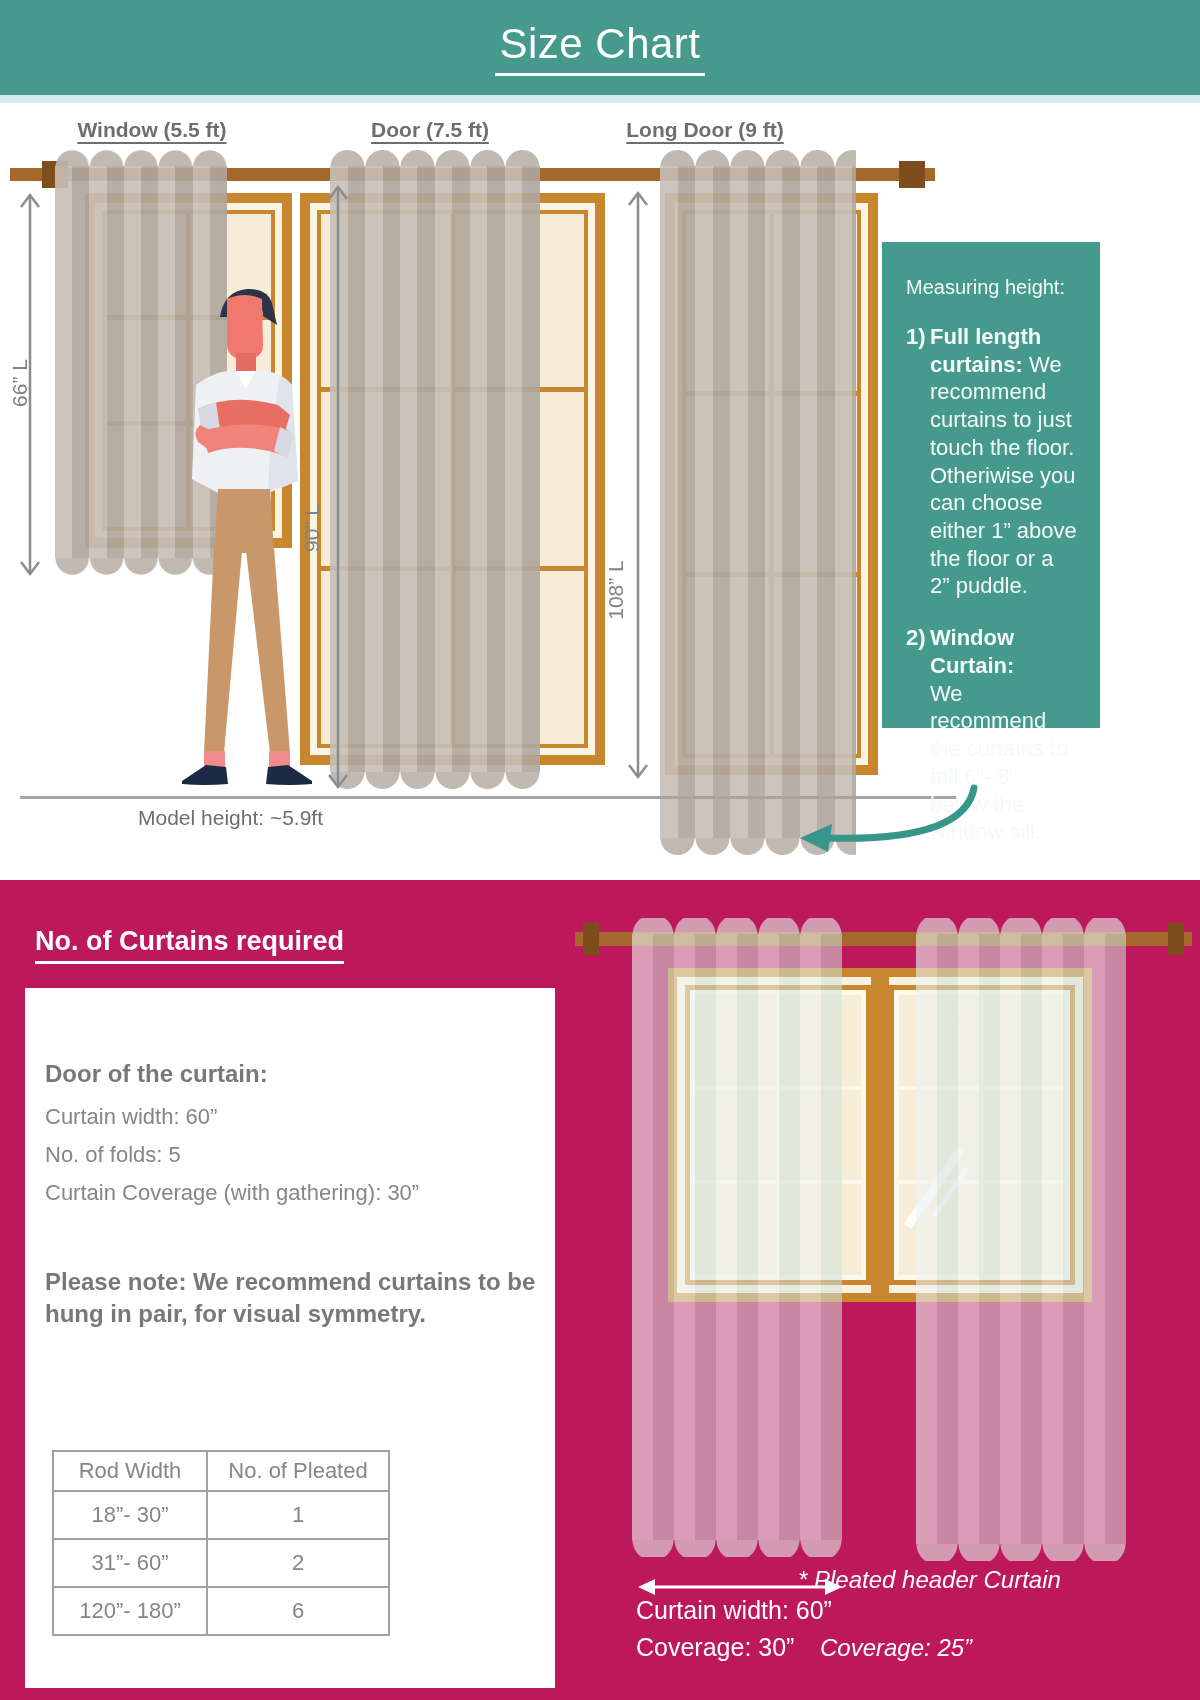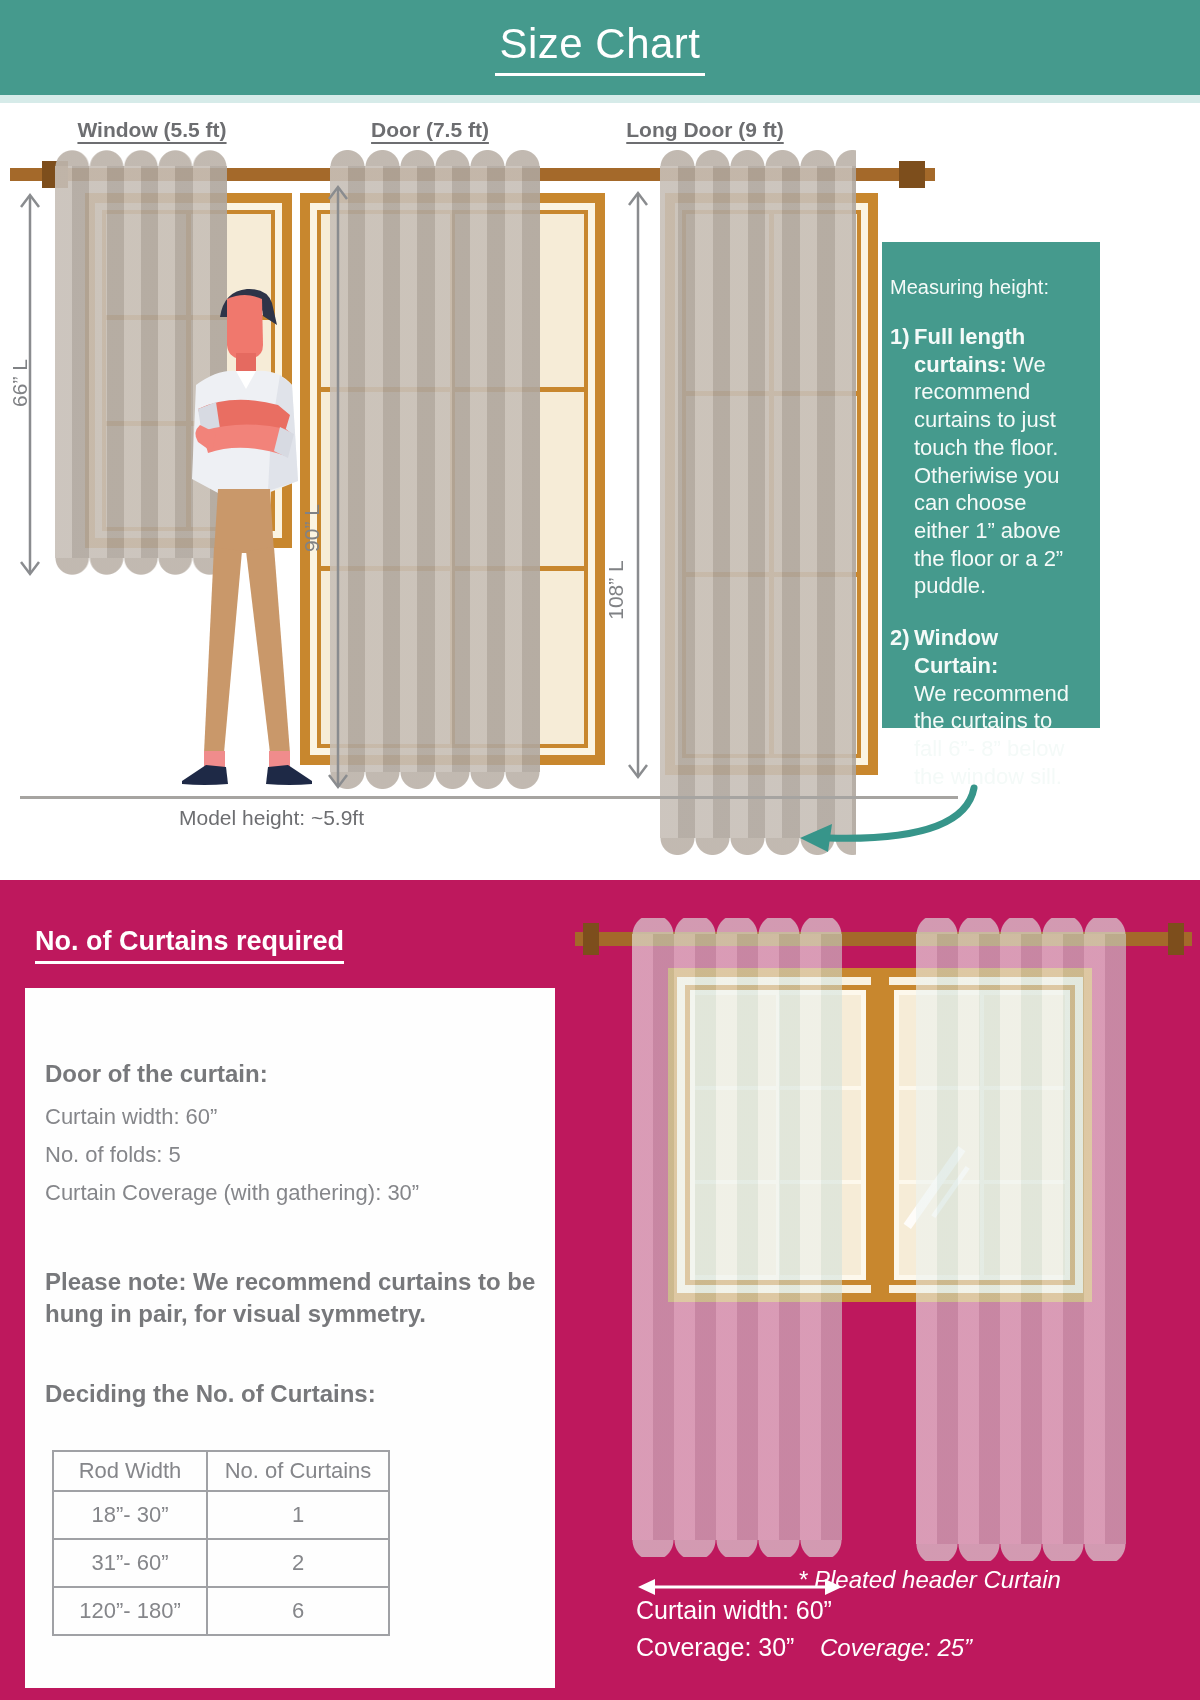--- a/index.html
+++ b/index.html
@@ -30,21 +30,21 @@
     background-image:radial-gradient(circle at calc(var(--p)/2) 0px,var(--cs) calc(var(--p)/2 - 1px),transparent calc(var(--p)/2));
     background-size:var(--p) 17px;background-repeat:repeat-x;}
   .taupe{--cl:rgba(199,191,183,.9);--cd:rgba(175,166,157,.9);--cs:rgba(189,180,171,.93);}
   .sheer{--cl:rgba(236,243,241,.6);--cd:rgba(208,225,220,.55);--cs:rgba(224,234,230,.62);}
 
   .varrow line,.varrow polyline{stroke:#8a8c8f;stroke-width:2.5;fill:none;}
   .rlabel{position:absolute;width:120px;text-align:center;transform:rotate(-90deg);color:#808285;font-size:21px;white-space:nowrap;}
   .floor{position:absolute;background:#a6a4a1;}
   .caption{position:absolute;color:#6d6e71;font-size:21px;}
 
-  .info-box{position:absolute;left:882px;top:242px;width:218px;height:486px;background:#459a8d;color:#f4faf8;box-sizing:border-box;padding:34px 22px 0 8px;}
+  .info-box{position:absolute;left:882px;top:242px;width:218px;height:486px;background:#459a8d;color:#f4faf8;box-sizing:border-box;padding:34px 22px 0 24px;}
   .info-box .ib-title{font-size:20px;margin:0 0 24px 0;}
   .mh-item{font-size:22px;line-height:1.26;padding-left:24px;margin:0 0 24px 0;}
   .mh-num{display:inline-block;width:24px;margin-left:-24px;font-weight:700;}
   .mh-item b{font-weight:700;}
 
   
   .bottom-sec{position:absolute;left:0;top:880px;width:1200px;height:820px;background:#be185d;padding-left:36px;}
   .b-heading{position:absolute;left:35px;top:46px;color:#ffffff;font-size:27px;font-weight:700;border-bottom:3px solid #fff;padding-bottom:4px;}
   .card{position:absolute;left:25px;top:108px;width:530px;height:700px;background:#fefefe;color:#85868a;}
   .card .c-bold{position:absolute;left:20px;color:#77787b;font-size:24px;font-weight:700;}
@@ -159,21 +159,21 @@
     <path d="M68 206 L120 206 L124 270 L64 270 Z" fill="#c9986a"></path>
     <path d="M64 264 L92 268 L74 470 L54 470 Z" fill="#c9986a"></path>
     <path d="M96 268 L124 264 L140 470 L120 470 Z" fill="#c9986a"></path>
     <rect x="54" y="468" width="21" height="16" fill="#f08c8c"></rect>
     <rect x="119" y="468" width="21" height="16" fill="#f08c8c"></rect>
     <path d="M32 498 L56 482 L76 484 L78 501 Q54 503 32 501 Z" fill="#1e2946"></path>
     <path d="M162 498 L138 482 L118 484 L116 501 Q140 503 162 501 Z" fill="#1e2946"></path>
   </svg>
 
   <div class="floor" style="left:20px;top:796px;width:938px;height:3px;"></div>
-  <div class="caption" style="left:138px;top:806px;margin-left:41px;">Model height: ~5.9ft</div>
+  <div class="caption" style="left:138px;top:806px;">Model height: ~5.9ft</div>
 
   <div class="info-box">
     <p class="ib-title">Measuring height:</p>
     <p class="mh-item">
       <span class="mh-num">1)</span><b>Full length curtains:</b>
       <span>We recommend curtains to just touch the floor. Otheriwise you can choose either 1” above the floor or a 2” puddle.</span>
     </p>
     <p class="mh-item">
       <span class="mh-num">2)</span><b>Window Curtain:</b><br>
       <span>We recommend the curtains to fall 6”- 8” below the window sill.</span>
@@ -187,26 +187,25 @@
 
   <div class="bottom-sec">
     <div class="b-heading">No. of Curtains required</div>
 
     <div class="card">
       <div class="c-bold" style="top:72px;">Door of the curtain:</div>
       <div class="c-line" style="top:116px;">Curtain width: 60”</div>
       <div class="c-line" style="top:154px;">No. of folds: 5</div>
       <div class="c-line" style="top:192px;">Curtain Coverage (with gathering): 30”</div>
       <div class="c-note" style="top:278px;">Please note: We recommend curtains to be hung in pair, for visual symmetry.</div>
-      <div class="c-bold" style="top:392px;">Deciding the No. of Curtains:</div>
       <table class="ctable">
         <tbody>
             <tr class="hd">
           <td>Rod Width</td>
-          <td>No. of Curtains</td>
+          <td>No. of Pleated</td>
         </tr>
         <tr>
           <td>18”- 30”</td>
               <td>1</td>
         </tr>
         <tr>
           <td>31”- 60”</td>
               <td>2</td>
         </tr>
         <tr>

